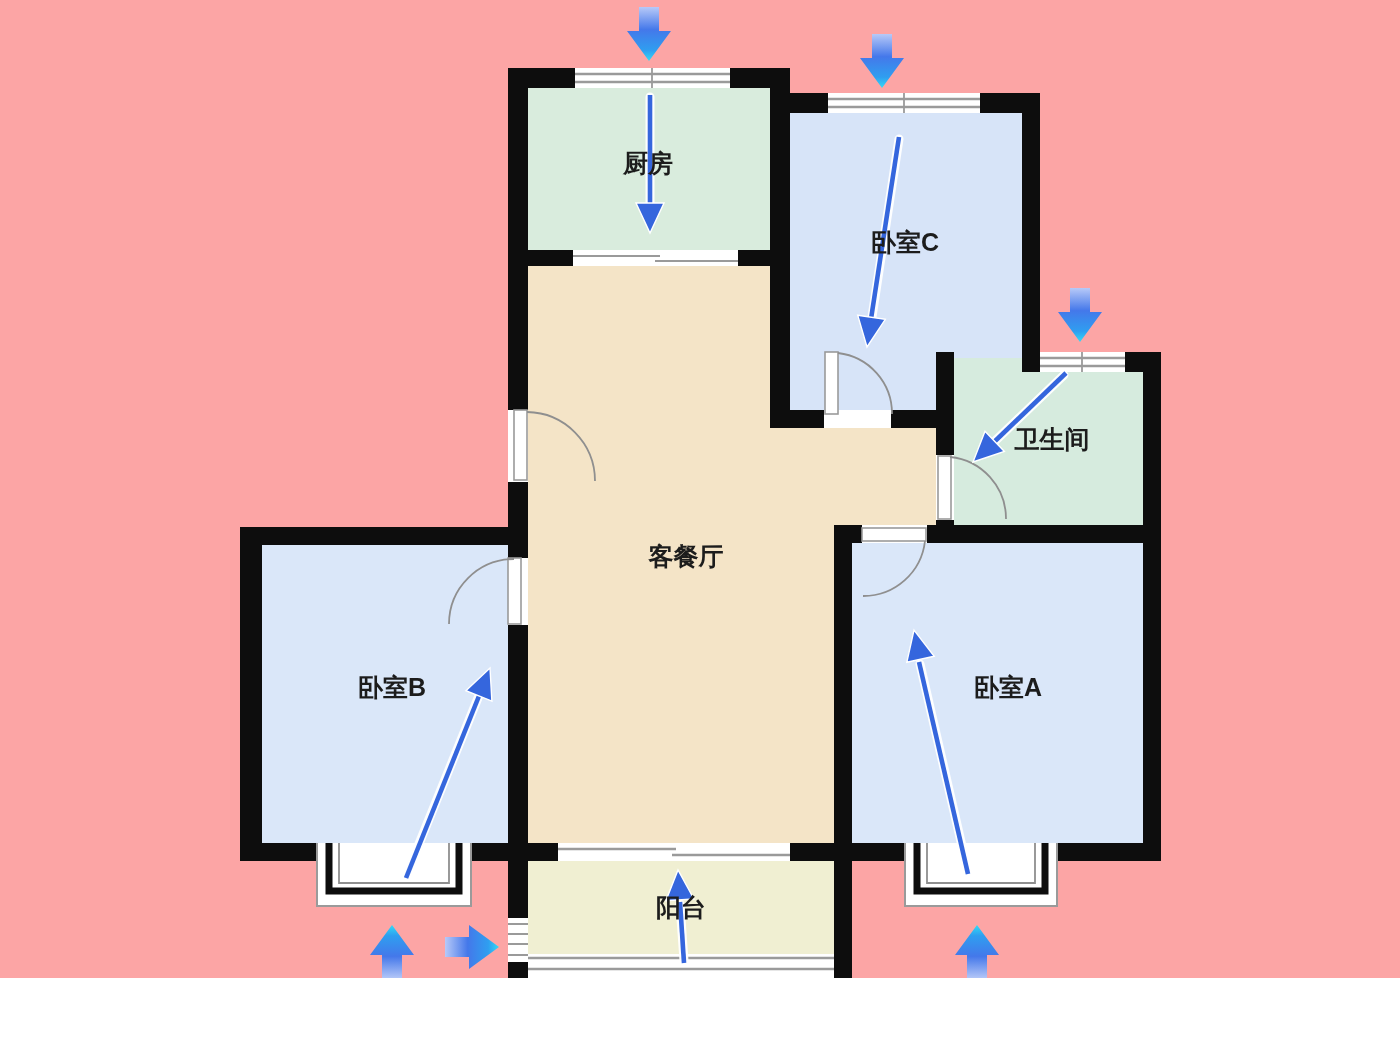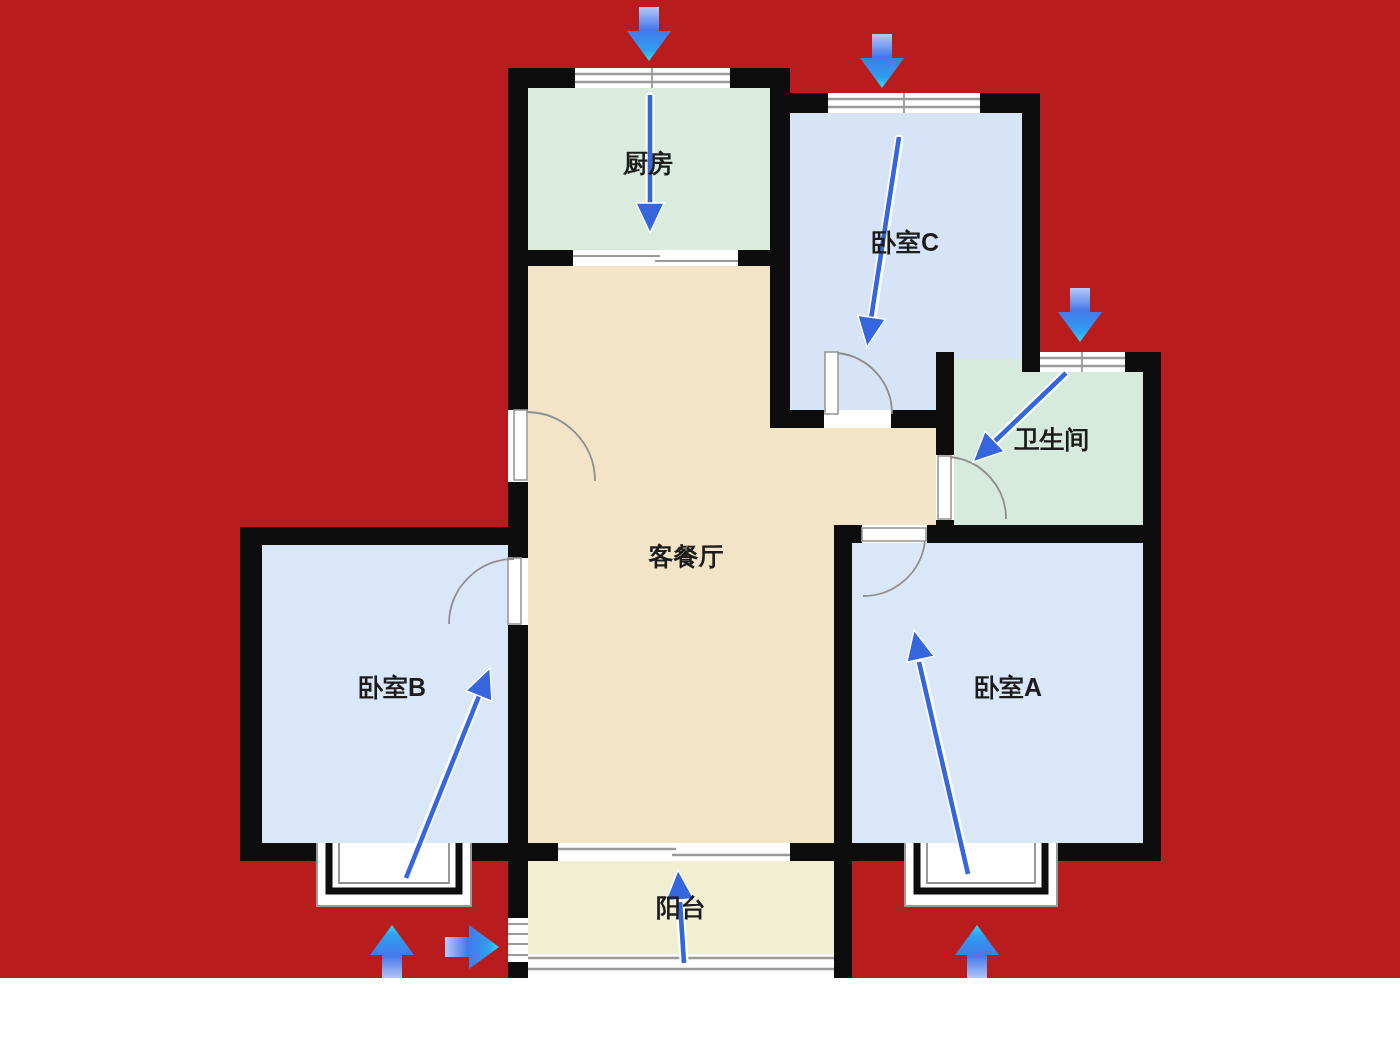--- a/index.html
+++ b/index.html
@@ -1,16 +1,16 @@
 <!DOCTYPE html>
 <html><head>
 <meta charset="utf-8">
 <style>
   html,body{margin:0;padding:0;background:#ffffff;}
-  .stage{position:relative;width:1400px;height:978px;background:#b91c1c;overflow:hidden;}
+  .stage{position:relative;width:1400px;height:978px;background:#fca5a5;overflow:hidden;}
   svg{display:block;}
   .wall{fill:#0d0d0d;}
   .gap{fill:#ffffff;}
   .winline{stroke:#9a9a9a;stroke-width:2.5;fill:none;}
   .winline-thin{stroke:#9a9a9a;stroke-width:1.8;fill:none;}
   .leaf{fill:#ffffff;stroke:#9a9a9a;stroke-width:1.6;}
   .arc{fill:none;stroke:#8f8f8f;stroke-width:1.8;}
   .bay-outer{fill:none;stroke:#9a9a9a;stroke-width:2;}
   .bay-frame{fill:none;stroke:#0d0d0d;stroke-width:7;}
   .bay-inner{fill:none;stroke:#8f8f8f;stroke-width:1.8;}

